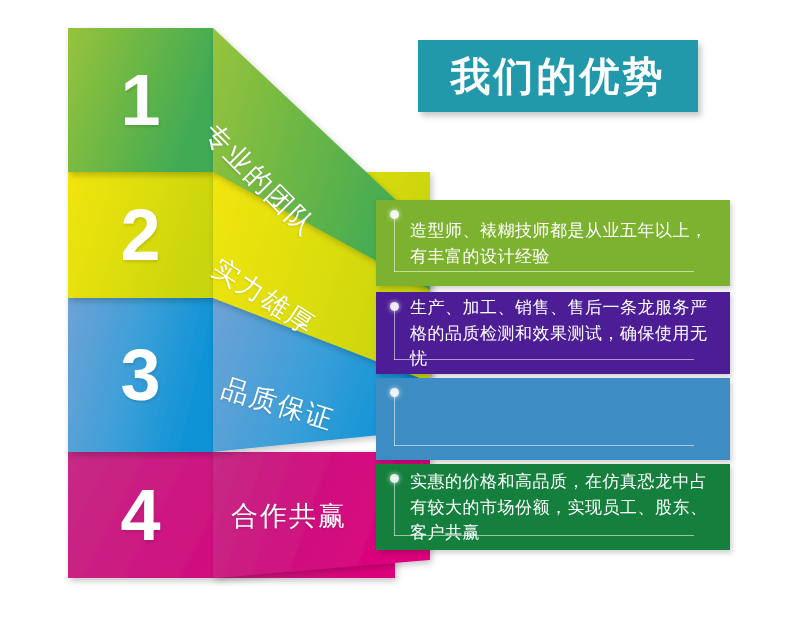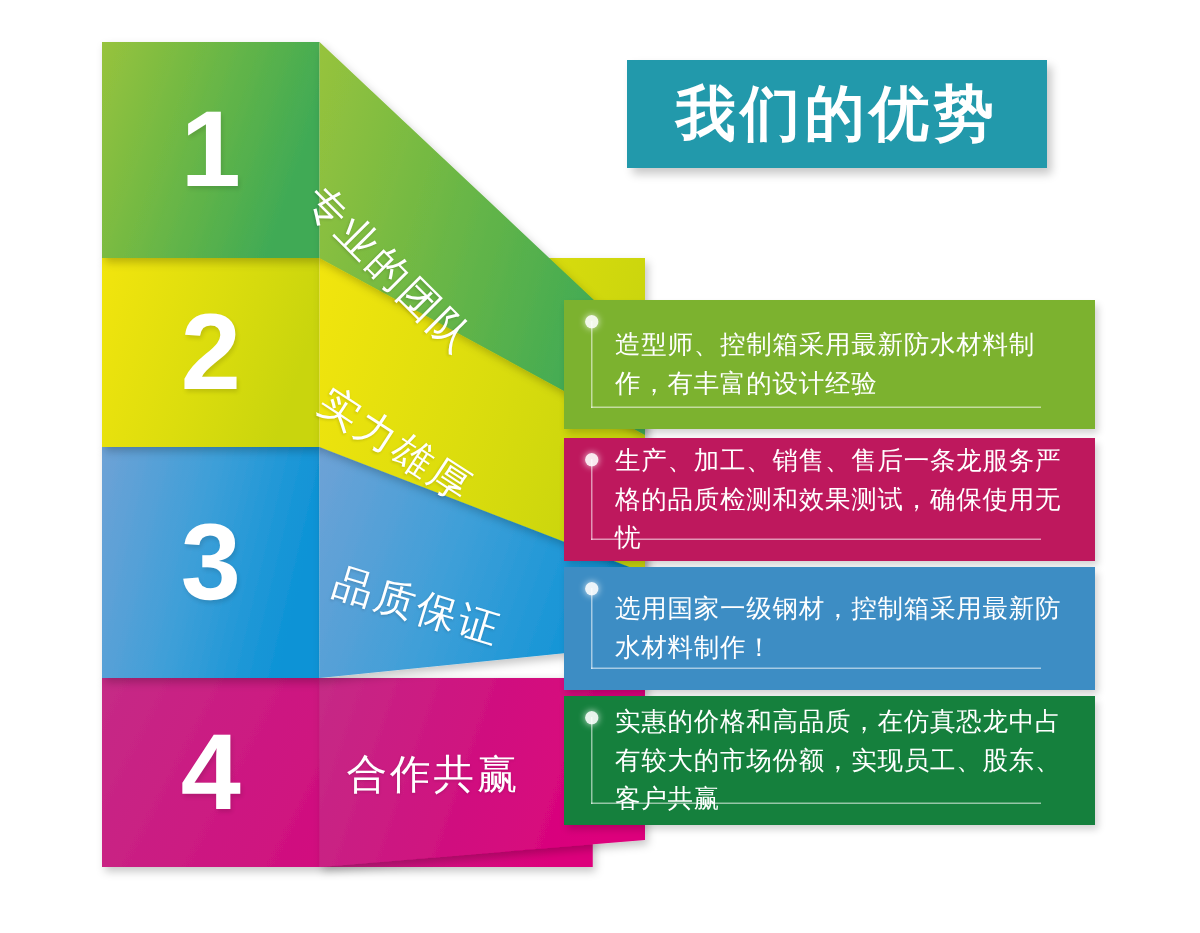--- a/index.html
+++ b/index.html
@@ -146,35 +146,34 @@
   </div>
 
   <div class="title-box">
     <span class="t">我们的优势</span>
   </div>
 
   <div class="content-box" style="top:200px;height:86px;background:#7cb22f;">
     <span class="dot"></span>
     <span class="rule"></span>
     <span class="rule-h"></span>
-    <span class="ctext">造型师、控制箱采用最新防水材料制作，有丰富的设计经验</span>
+    <span class="ctext">造型师、裱糊技师都是从业五年以上，有丰富的设计经验</span>
   </div>
 
-  <div class="content-box" style="top:292px;height:82px;background:#be185d;">
+  <div class="content-box" style="top:292px;height:82px;background:#4c1d95;">
     <span class="dot"></span>
     <span class="rule"></span>
     <span class="rule-h"></span>
     <span class="ctext">生产、加工、销售、售后一条龙服务严格的品质检测和效果测试，确保使用无忧</span>
   </div>
 
   <div class="content-box" style="top:378px;height:82px;background:#3d8dc4;">
     <span class="dot"></span>
     <span class="rule"></span>
     <span class="rule-h"></span>
-    <span class="ctext">选用国家一级钢材，控制箱采用最新防水材料制作！</span>
   </div>
 
   <div class="content-box" style="top:464px;height:86px;background:#15803d;">
     <span class="dot"></span>
     <span class="rule"></span>
     <span class="rule-h"></span>
     <span class="ctext">实惠的价格和高品质，在仿真恐龙中占有较大的市场份额，实现员工、股东、客户共赢</span>
   </div>
 
 </div>

